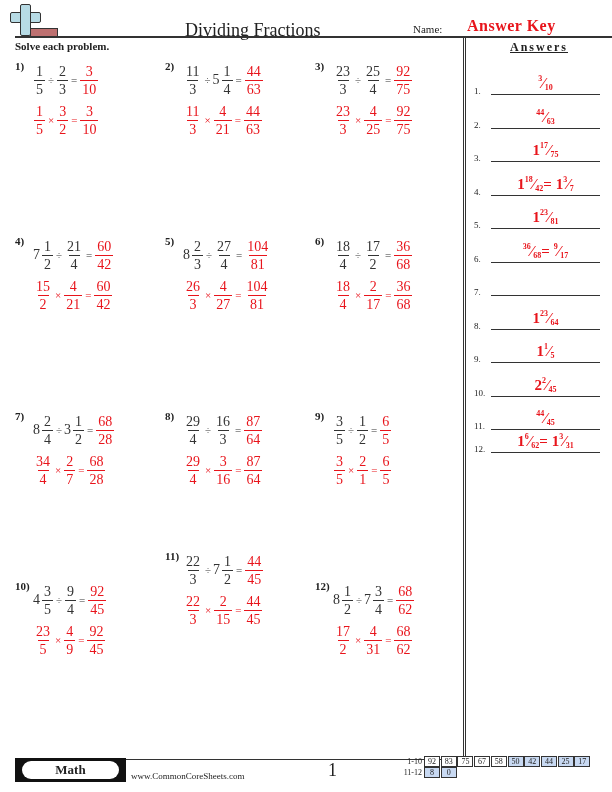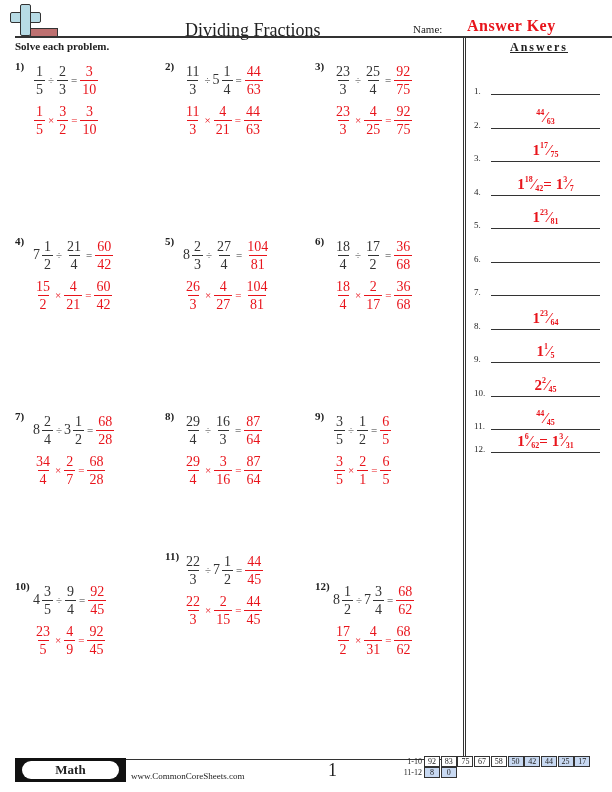--- a/index.html
+++ b/index.html
@@ -639,20 +639,21 @@
         </span>
       </div>
     </div>
   </div>
 
 <div class="answers-title">Answers</div>
 <div id="answers">
     <div class="ans-row" style="top: 70px;">
       <div class="ans-num">1.</div>
       <div class="ans-line"></div>
+      <div class="ans-val"><sup>3</sup><span>⁄</span><sub>10</sub></div>
     </div>
     <div class="ans-row" style="top: 103.5px;">
       <div class="ans-num">2.</div>
       <div class="ans-line"></div>
       <div class="ans-val"><sup>44</sup><span>⁄</span><sub>63</sub></div>
     </div>
     <div class="ans-row" style="top: 137px;">
       <div class="ans-num">3.</div>
       <div class="ans-line"></div>
       <div class="ans-val"><span>1</span><sup>17</sup><span>⁄</span><sub>75</sub></div>
@@ -663,20 +664,21 @@
       <div class="ans-val"><span>1</span><sup>18</sup><span>⁄</span><sub>42</sub><span>= </span><span>1</span><sup>3</sup><span>⁄</span><sub>7</sub></div>
     </div>
     <div class="ans-row" style="top: 204px;">
       <div class="ans-num">5.</div>
       <div class="ans-line"></div>
       <div class="ans-val"><span>1</span><sup>23</sup><span>⁄</span><sub>81</sub></div>
     </div>
     <div class="ans-row" style="top: 237.5px;">
       <div class="ans-num">6.</div>
       <div class="ans-line"></div>
+      <div class="ans-val"><sup>36</sup><span>⁄</span><sub>68</sub><span>= </span><sup>9</sup><span>⁄</span><sub>17</sub></div>
     </div>
     <div class="ans-row" style="top: 271px;">
       <div class="ans-num">7.</div>
       <div class="ans-line"></div>
     </div>
     <div class="ans-row" style="top: 304.5px;">
       <div class="ans-num">8.</div>
       <div class="ans-line"></div>
       <div class="ans-val"><span>1</span><sup>23</sup><span>⁄</span><sub>64</sub></div>
     </div>

